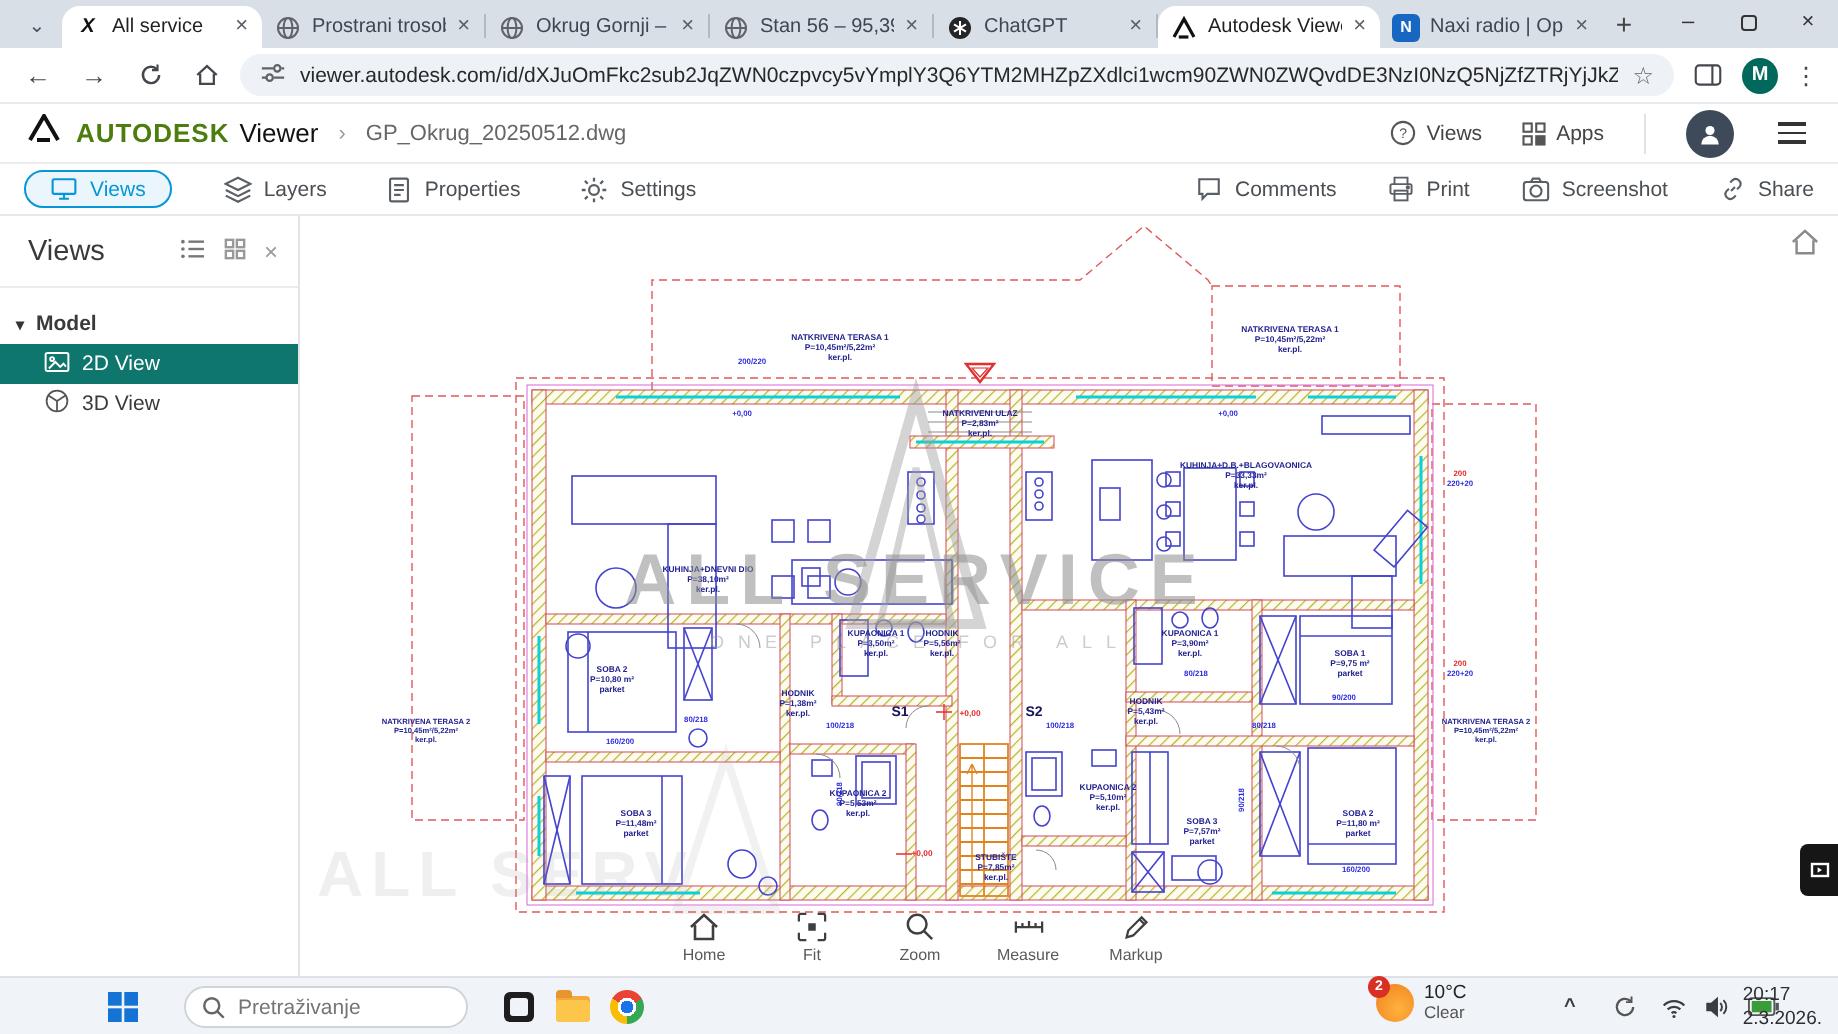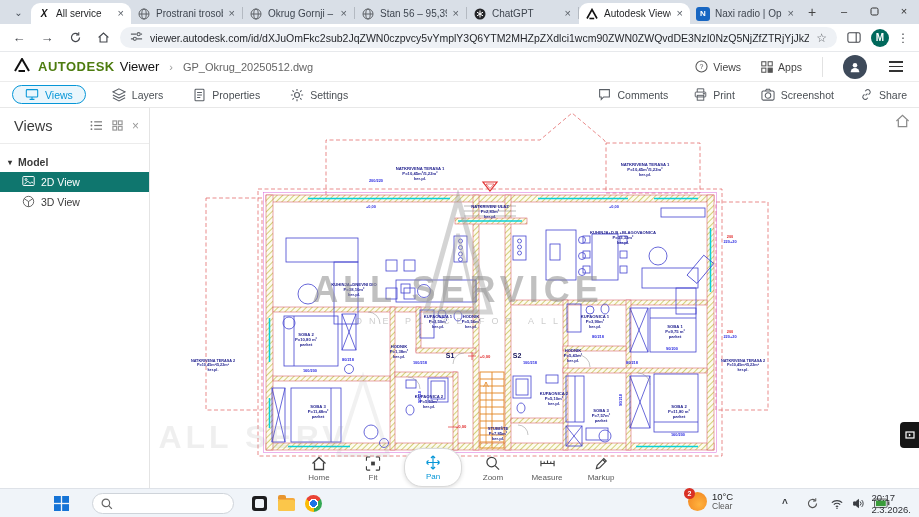--- a/index.html
+++ b/index.html
@@ -605,26 +605,20 @@
           </svg>
         <span>Home</span>
       </div>
       <div class="citem">
         <svg width="16" height="15" viewBox="0 0 16 16" fill="none" stroke-width="1.2">
             <path d="M1,5V2a1,1 0 0 1 1,-1h3M11,1h3a1,1 0 0 1 1,1v3M15,11v3a1,1 0 0 1 -1,1h-3M5,15H2a1,1 0 0 1 -1,-1v-3"></path>
             <rect x="6" y="6" width="4" height="4" fill="#3f3f3f" stroke="none"></rect>
           </svg>
         <span>Fit</span>
       </div>
-      <div class="citem active">
-        <svg width="16" height="15" viewBox="0 0 16 16" fill="none" stroke-width="1.2">
-            <path d="M8,1V15M1,8H15M8,1L5.8,3.2M8,1l2.2,2.2M8,15l-2.2,-2.2M8,15l2.2,-2.2M1,8l2.2,-2.2M1,8l2.2,2.2M15,8l-2.2,-2.2M15,8l-2.2,2.2"></path>
-          </svg>
-        <span>Pan</span>
-      </div>
       <div class="citem">
         <svg width="16" height="15" viewBox="0 0 16 16" fill="none" stroke-width="1.3">
             <circle cx="6.5" cy="6.5" r="5"></circle>
             <line x1="10.2" y1="10.2" x2="14.5" y2="14.5"></line>
           </svg>
         <span>Zoom</span>
       </div>
       <div class="citem">
         <svg width="17" height="15" viewBox="0 0 17 16" fill="none" stroke-width="1.2">
             <path d="M1.5,5v6M15.5,5v6M1.5,8H15.5M5,8V5.8M8.5,8V4.8M12,8V5.8"></path>
@@ -649,20 +643,21 @@
         <rect x="8.7" y="0" width="7.3" height="7.3" fill="#1573d6"></rect>
         <rect x="0" y="8.7" width="7.3" height="7.3" fill="#1573d6"></rect>
         <rect x="8.7" y="8.7" width="7.3" height="7.3" fill="#1573d6"></rect>
       </svg>
   </div>
   <div class="searchbox">
     <svg width="12" height="12" viewBox="0 0 16 16" fill="none" stroke="#666" stroke-width="1.6">
         <circle cx="6.5" cy="6.5" r="5"></circle>
         <line x1="10.2" y1="10.2" x2="14.5" y2="14.5"></line>
       </svg>
+    <input placeholder="Pretraživanje" style="">
   </div>
   <div class="tb-abs" style="left:252px">
       <div class="tvicon">
         <i></i>
       </div>
     </div>
   <div class="tb-abs" style="left:278px">
       <div class="folder"></div>
     </div>
   <div class="tb-abs" style="left:305px">

